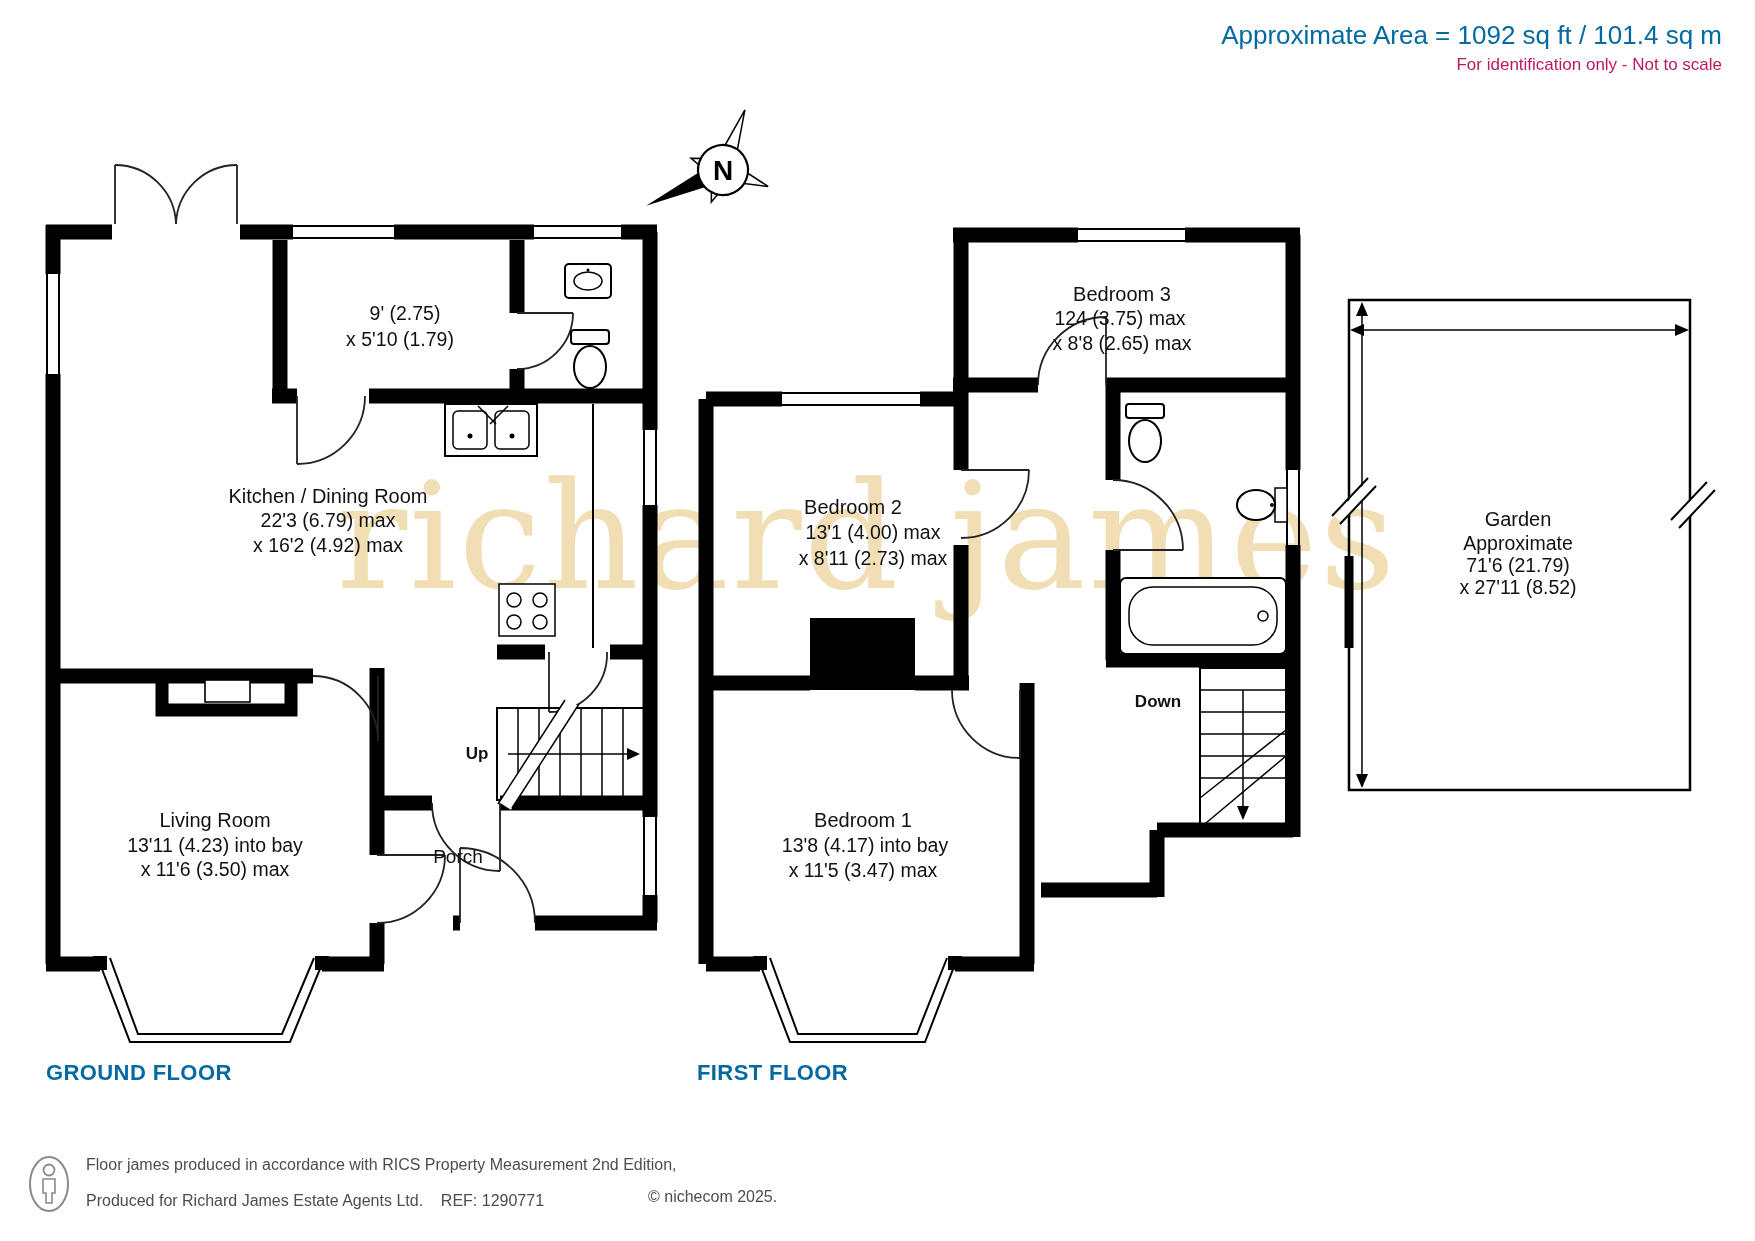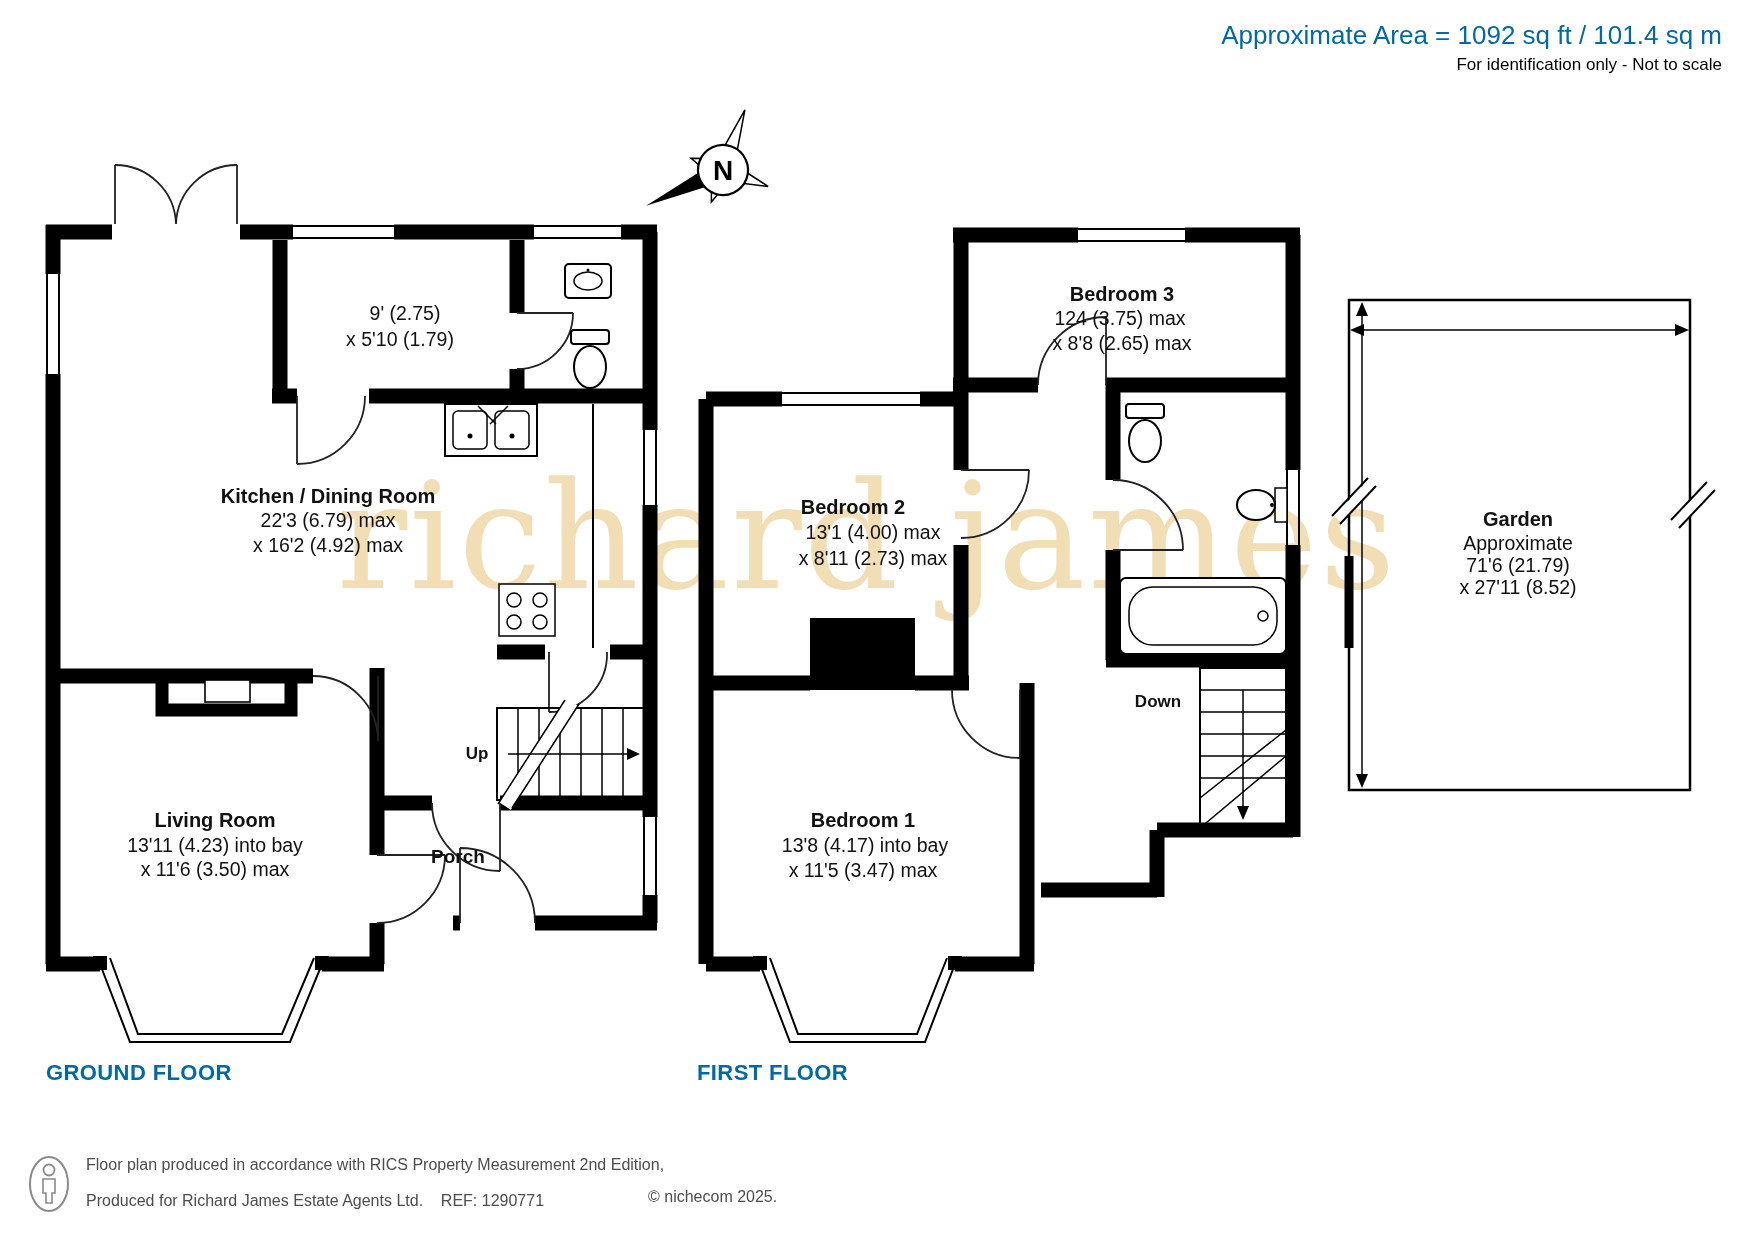--- a/index.html
+++ b/index.html
@@ -1,25 +1,25 @@
 <!DOCTYPE html>
 <html><head>
 <meta charset="utf-8">
 <style>
   html,body{margin:0;padding:0;background:#fff;}
   #canvas{position:relative;width:1755px;height:1241px;background:#ffffff;overflow:hidden;
           font-family:"Liberation Sans",sans-serif;color:#111;}
   #plan-svg{position:absolute;left:0;top:0;}
   .lbl{position:absolute;transform:translate(-50%,-50%);text-align:center;white-space:nowrap;
        font-size:19.5px;color:#111;line-height:1.1;}
-  .lbl.b{font-weight:bold;font-size:20px;}
+  .lbl.b{font-weight:normal;font-size:20px;}
   .lbl.small-b{font-weight:bold;font-size:17px;}
   .title{position:absolute;font-weight:bold;font-size:22px;letter-spacing:.4px;color:#0369a1;white-space:nowrap;}
   .hdr1{position:absolute;right:33px;top:20px;font-size:26px;color:#0369a1;white-space:nowrap;}
-  .hdr2{position:absolute;right:33px;top:55px;font-size:17px;color:#000000;white-space:nowrap;}
+  .hdr2{position:absolute;right:33px;top:55px;font-size:17px;color:#be185d;white-space:nowrap;}
   .watermark{position:absolute;left:867px;top:537px;transform:translate(-50%,-50%);
              font-family:"DejaVu Serif",serif;font-size:148px;letter-spacing:2px;
              color:rgba(235,208,148,0.7);white-space:nowrap;z-index:0;}
   .footer-line{position:absolute;font-size:16px;color:#4d4d4d;white-space:pre;}
   .overlay{position:absolute;left:0;top:0;width:100%;height:100%;z-index:2;}
 </style>
 </head>
 <body>
 
 <div id="canvas">
@@ -219,17 +219,17 @@
     <div class="lbl small-b" style="left:1158px;top:702px;">Down</div>
 
     <div class="lbl b" style="left:1518px;top:519px;">Garden</div>
     <div class="lbl" style="left:1518px;top:544px;">Approximate</div>
     <div class="lbl" style="left:1518px;top:566px;">71'6 (21.79)</div>
     <div class="lbl" style="left:1518px;top:588px;">x 27'11 (8.52)</div>
 
     <div class="title" style="left:46px;top:1060px;">GROUND FLOOR</div>
     <div class="title" style="left:697px;top:1060px;">FIRST FLOOR</div>
 
-    <div class="footer-line" style="left:86px;top:1156px;">Floor plan produced in accordance with RICS Property Measurement 2nd Edition,</div>
+    <div class="footer-line" style="left:86px;top:1156px;">Floor james produced in accordance with RICS Property Measurement 2nd Edition,</div>
     <div class="footer-line" style="left:648px;top:1188px;text-align:right;">© nichecom 2025.</div>
     <div class="footer-line" style="left:86px;top:1192px;">Produced for Richard James Estate Agents Ltd.    REF: 1290771</div>
   </div>
 </div>
 
 </body></html>

